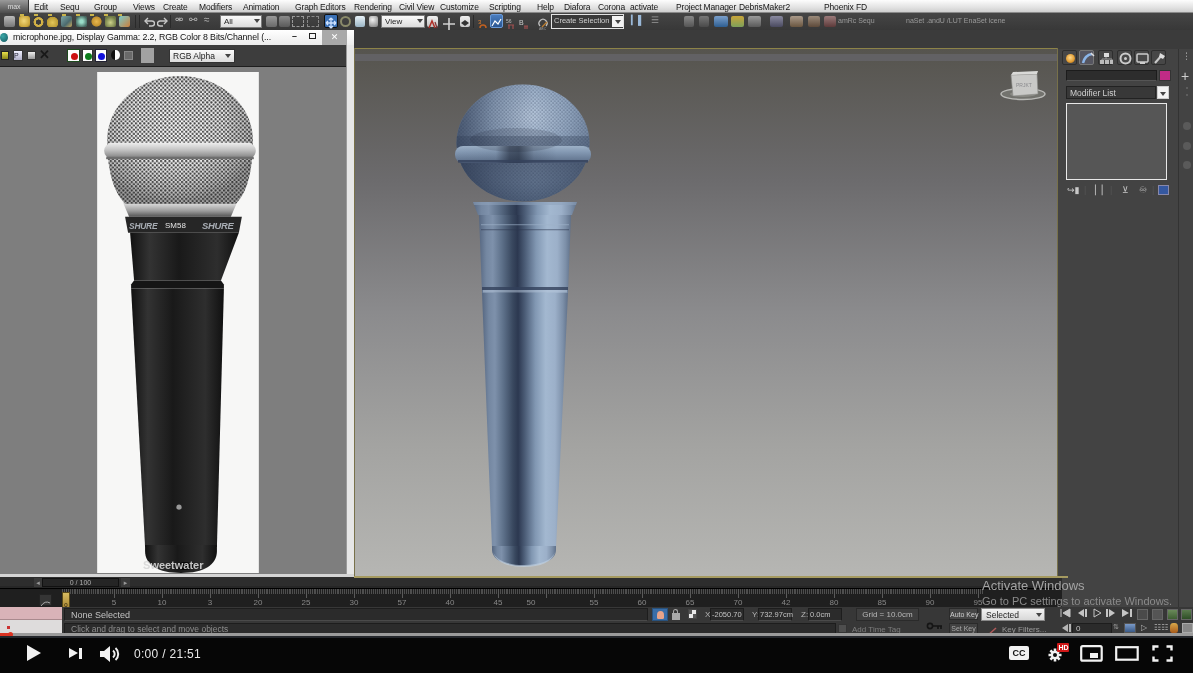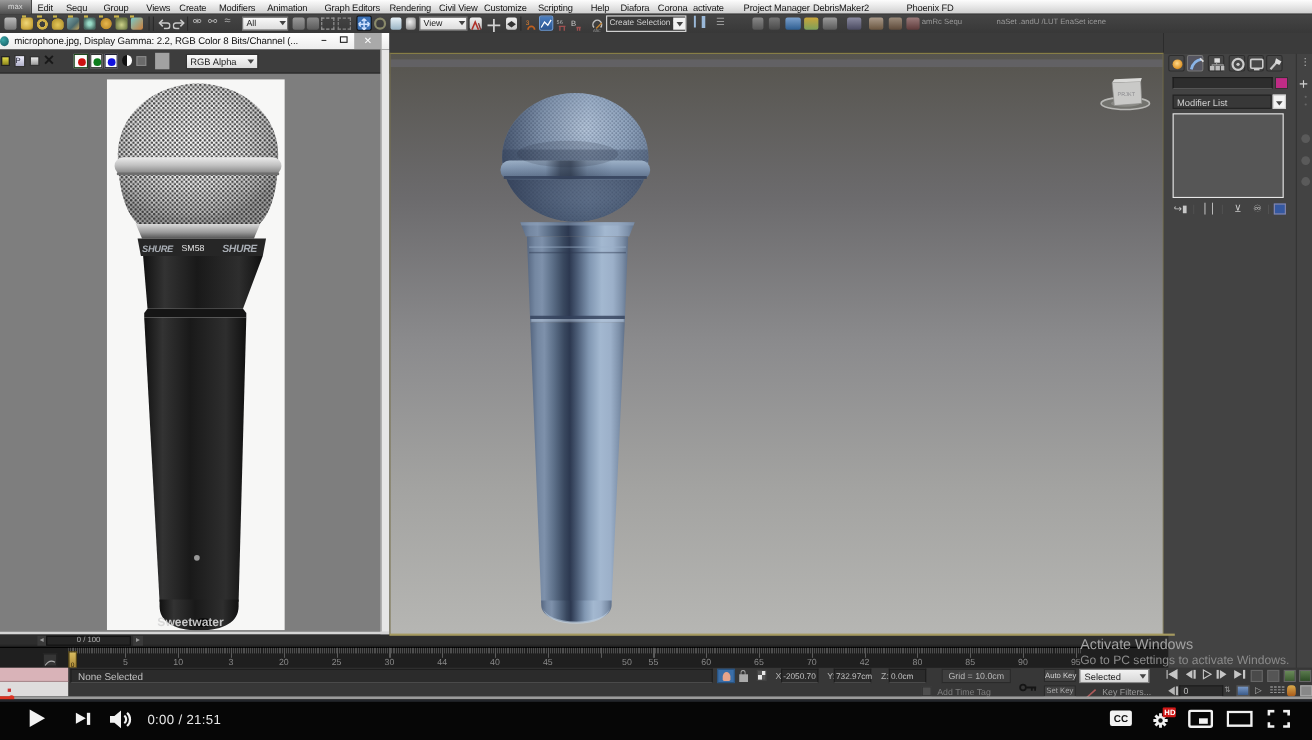--- a/index.html
+++ b/index.html
@@ -414,24 +414,24 @@
   <div style="position:absolute;left:0;top:11px;width:1062px;height:19px;background:#1f1f1f;border-top:1px solid #000">
     <div style="position:absolute;left:62px;top:0;width:921px;height:5px;background:repeating-linear-gradient(90deg,#4e4e4e 0px,#4e4e4e 1px,transparent 1px,transparent 1.92px)"></div>
     <div style="position:absolute;left:66px;top:0;width:917px;height:9px;background:repeating-linear-gradient(90deg,#5a5a5a 0px,#5a5a5a 1px,transparent 1px,transparent 48px)"></div>
     <div id="rlabels">
           <span style="left:114px">5</span>
           <span style="left:162px">10</span>
           <span style="left:210px">3</span>
           <span style="left:258px">20</span>
           <span style="left:306px">25</span>
           <span style="left:354px">30</span>
-          <span style="left:402px">44</span>
+          <span style="left:402px">57</span>
           <span style="left:450px">40</span>
           <span style="left:498px">45</span>
-          <span style="left:570px">50</span>
+          <span style="left:531px">50</span>
           <span style="left:594px">55</span>
           <span style="left:642px">60</span>
           <span style="left:690px">65</span>
           <span style="left:738px">70</span>
           <span style="left:786px">42</span>
           <span style="left:834px">80</span>
           <span style="left:882px">85</span>
           <span style="left:930px">90</span>
           <span style="left:978px">95</span>
         </div>
@@ -486,20 +486,21 @@
         </svg></div>
   <div class="pb" style="left:1119px"><svg width="13" height="10">
           <path d="M2,1 L9,5 L2,9 Z" fill="#c5c5c5"></path>
           <rect x="10" y="1" width="2" height="8" fill="#c5c5c5"></rect>
         </svg></div>
   <div style="position:absolute;left:1137px;top:2px;width:11px;height:11px;background:#4a4a4a;border:1px solid #666"></div>
   <div style="position:absolute;left:1152px;top:2px;width:11px;height:11px;background:#555;border:1px solid #666"></div>
   <div style="position:absolute;left:1167px;top:2px;width:11px;height:11px;background:linear-gradient(#6a8a5a,#3e5e32);border:1px solid #666"></div>
   <div style="position:absolute;left:1181px;top:2px;width:11px;height:11px;background:linear-gradient(#5a7a4e,#2e4e26);border:1px solid #666"></div>
 
+  <div class="sunken" style="left:64px;top:16px;width:772px;height:11px;font-size:8.5px;line-height:10px;color:#8e8e8e"><span style="padding-left:6px">Click and drag to select and move objects</span></div>
   <div style="position:absolute;left:838px;top:17px;width:9px;height:9px;background:#4e4e4e;border:1px solid #333"></div>
   <div style="position:absolute;left:852px;top:18px;color:#7e7e7e;font-size:8px">Add Time Tag</div>
   <div style="position:absolute;left:949px;top:16px;width:29px;height:11px;background:#424242;border:1px solid #2a2a2a;color:#a8a8a8;font-size:7px;line-height:10px;text-align:center;white-space:nowrap">Set Key</div>
   <div style="position:absolute;left:986px;top:16px;width:12px;height:10px"><svg width="12" height="10">
           <path d="M1,9 L10,1" stroke="#b05a5a" stroke-width="1.5"></path>
         </svg></div>
   <div style="position:absolute;left:1002px;top:18px;color:#9a9a9a;font-size:8px">Key Filters...</div>
   <div class="pb" style="left:1058px;top:16px"><svg width="13" height="10">
           <path d="M9,1 L3,5 L9,9 Z" fill="#b5b5b5"></path>
           <rect x="10" y="1" width="2" height="8" fill="#b5b5b5"></rect>

